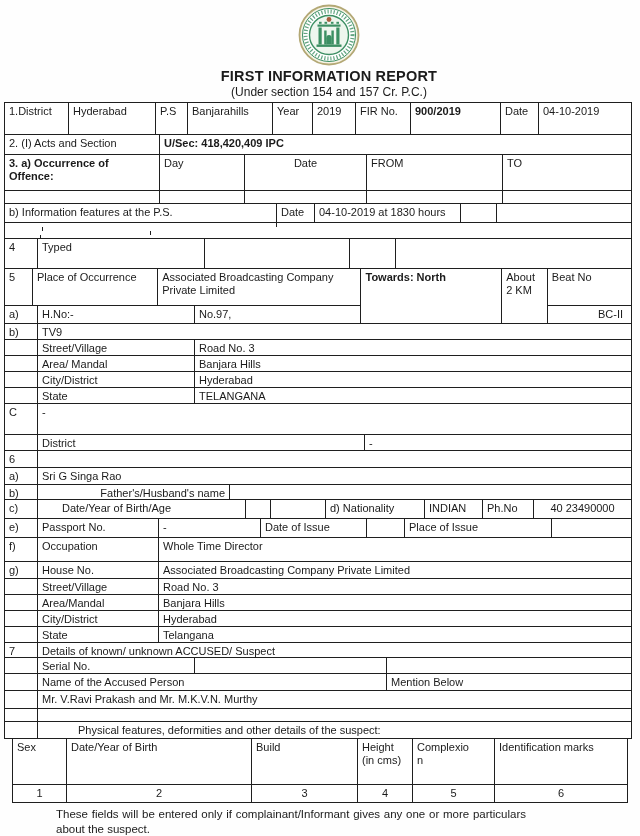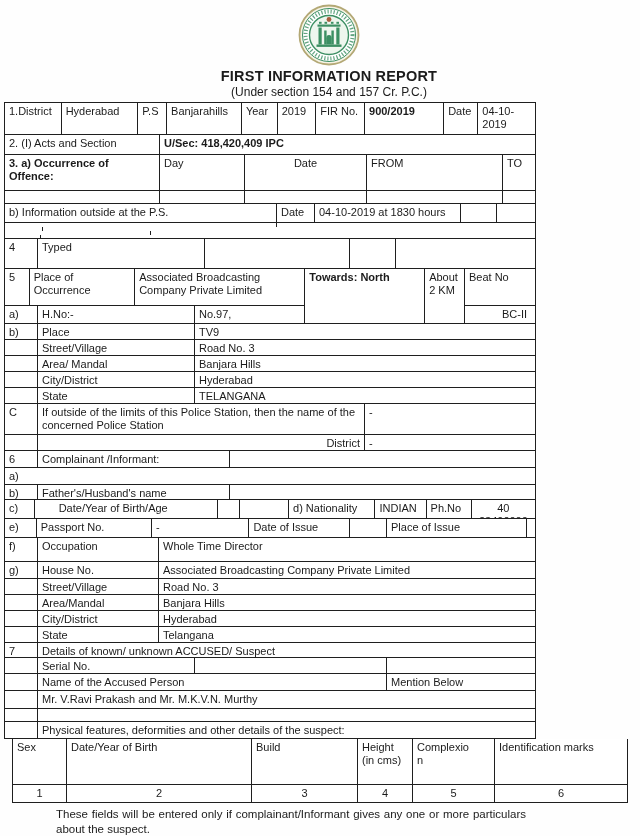--- a/index.html
+++ b/index.html
@@ -9,21 +9,21 @@
     color:#1b1b1b;-webkit-font-smoothing:antialiased;
   }
   .page{position:relative;width:640px;height:836px;background:#fefefe;}
   
   .hdr{text-align:center;padding-top:4px;padding-left:18px;}
   .seal{display:block;margin:0 auto;width:62px;height:62px;}
   .title{font-weight:bold;font-size:14.5px;letter-spacing:.2px;margin-top:2px;}
   .subtitle{font-size:12px;margin-top:1px;}
   
   .tbl{box-sizing:border-box;border:1.5px solid #1f1f1f;background:#fff;}
-  .main-tbl{width:532px;margin:3px 4px 0 4px;}
+  .main-tbl{width:628px;margin:3px 4px 0 4px;}
   .suspect-tbl{width:616px;margin:0 12px 0 12px;border-top:none;}
   .row{box-sizing:border-box;display:flex;align-items:stretch;border-bottom:1.5px solid #1f1f1f;overflow:hidden;}
   .tbl > .row:last-child, .stack > .row:last-child{border-bottom:none;}
   .cell{box-sizing:border-box;padding:2px 4px;font-size:11px;line-height:1.22;overflow:hidden;white-space:normal;}
   .row > .cell{border-right:1.5px solid #1f1f1f;}
   .row > .cell:last-child{border-right:none;}
   .cell.b{font-weight:bold;}
   .cell.a-center{text-align:center;}
   .cell.a-right{text-align:right;padding-right:8px;}
   .cell.bw{word-break:break-all;padding-right:20px;}
@@ -87,21 +87,21 @@
         <div class="cell fl">TO</div>
       </div>
       <div class="row" style="height: 13px;">
         <div class="cell" style="width: 155px;"></div>
         <div class="cell" style="width: 85px;"></div>
         <div class="cell" style="width: 122px;"></div>
         <div class="cell" style="width: 136px;"></div>
         <div class="cell fl"></div>
       </div>
       <div class="row" style="height: 19px;">
-        <div class="cell" style="width: 272px;">b) Information outside at the P.S.</div>
+        <div class="cell" style="width: 272px;">b) Information features at the P.S.</div>
         <div class="cell" style="width: 38px;">Date</div>
         <div class="cell" style="width: 146px;">04-10-2019 at 1830 hours</div>
         <div class="cell" style="width: 36px;"></div>
         <div class="cell fl"></div>
       </div>
       <div class="row" style="height: 16px; flex-direction: column;">
         <div class="cell" style="width: 272px;">c) General Diary Reference:</div>
         <div class="cell" style="width: 38px;"></div>
         <div class="cell" style="width: 146px;">04-10-2019 at 1830 hours</div>
         <div class="cell" style="width: 36px;"></div>
@@ -137,21 +137,20 @@
               <div class="cell fl">Beat No</div>
             </div>
             <div class="row" style="height: 17px;">
               <div class="cell a-right fl">BC-II</div>
             </div>
           </div>
         </div>
       </div>
       <div class="row" style="height: 16px;">
         <div class="cell" style="width: 33px;">b)</div>
-        <div class="cell" style="width: 157px;">Place</div>
         <div class="cell fl">TV9</div>
       </div>
       <div class="row" style="height: 16px;">
         <div class="cell" style="width: 33px;"></div>
         <div class="cell" style="width: 157px;">Street/Village</div>
         <div class="cell fl">Road No. 3</div>
       </div>
       <div class="row" style="height: 16px;">
         <div class="cell" style="width: 33px;"></div>
         <div class="cell" style="width: 157px;">Area/ Mandal</div>
@@ -162,39 +161,38 @@
         <div class="cell" style="width: 157px;">City/District</div>
         <div class="cell fl">Hyderabad</div>
       </div>
       <div class="row" style="height: 16px;">
         <div class="cell" style="width: 33px;"></div>
         <div class="cell" style="width: 157px;">State</div>
         <div class="cell fl">TELANGANA</div>
       </div>
       <div class="row" style="height: 31px;">
         <div class="cell" style="width: 33px;">C</div>
-        <div class="cell" style="width: 327px;">If outside of the limits of this Police Station, then the name of the concerned Police Station</div>
         <div class="cell fl">-</div>
       </div>
       <div class="row" style="height: 16px;">
         <div class="cell" style="width: 33px;"></div>
-        <div class="cell" style="width: 327px; text-align: right;">District</div>
+        <div class="cell" style="width: 327px;">District</div>
         <div class="cell fl">-</div>
       </div>
       <div class="row" style="height: 17px;">
         <div class="cell" style="width: 33px;">6</div>
-        <div class="cell" style="width: 192px;">Complainant /Informant:</div>
         <div class="cell fl"></div>
       </div>
       <div class="row" style="height: 17px;">
         <div class="cell" style="width: 33px;">a)</div>
+        <div class="cell fl">Sri G Singa Rao</div>
       </div>
       <div class="row" style="height: 15px;">
         <div class="cell" style="width: 33px;">b)</div>
-        <div class="cell" style="width: 192px;">Father's/Husband's name</div>
+        <div class="cell" style="width: 192px; text-align: right;">Father's/Husband's name</div>
         <div class="cell fl"></div>
       </div>
       <div class="row" style="height: 19px;">
         <div class="cell" style="width: 33px;">c)</div>
         <div class="cell" style="width: 188px; margin-left: 20px;">Date/Year of Birth/Age</div>
         <div class="cell" style="width: 25px;"></div>
         <div class="cell" style="width: 55px;"></div>
         <div class="cell" style="width: 99px;">d) Nationality</div>
         <div class="cell" style="width: 58px;">INDIAN</div>
         <div class="cell" style="width: 51px;">Ph.No</div>
@@ -255,21 +253,21 @@
         <div class="cell fl">Mention Below</div>
       </div>
       <div class="row" style="height: 18px;">
         <div class="cell" style="width: 33px;"></div>
         <div class="cell fl">Mr. V.Ravi Prakash and Mr. M.K.V.N. Murthy</div>
       </div>
       <div class="row" style="height: 13px;">
         <div class="cell" style="width: 33px;"></div>
         <div class="cell fl"></div>
       </div>
-      <div class="row" style="height: 16px;">
+      <div class="row" style="height: 16px; gap: 36px;">
         <div class="cell" style="width: 33px;"></div>
         <div class="cell fl">Physical features, deformities and other details of the suspect:</div>
       </div>
     </div>
 
   <div class="tbl suspect-tbl" id="suspect-tbl">
       <div class="row" style="height: 46px;">
         <div class="cell" style="width: 54px;">Sex</div>
         <div class="cell" style="width: 185px;">Date/Year of Birth</div>
         <div class="cell" style="width: 106px;">Build</div>

